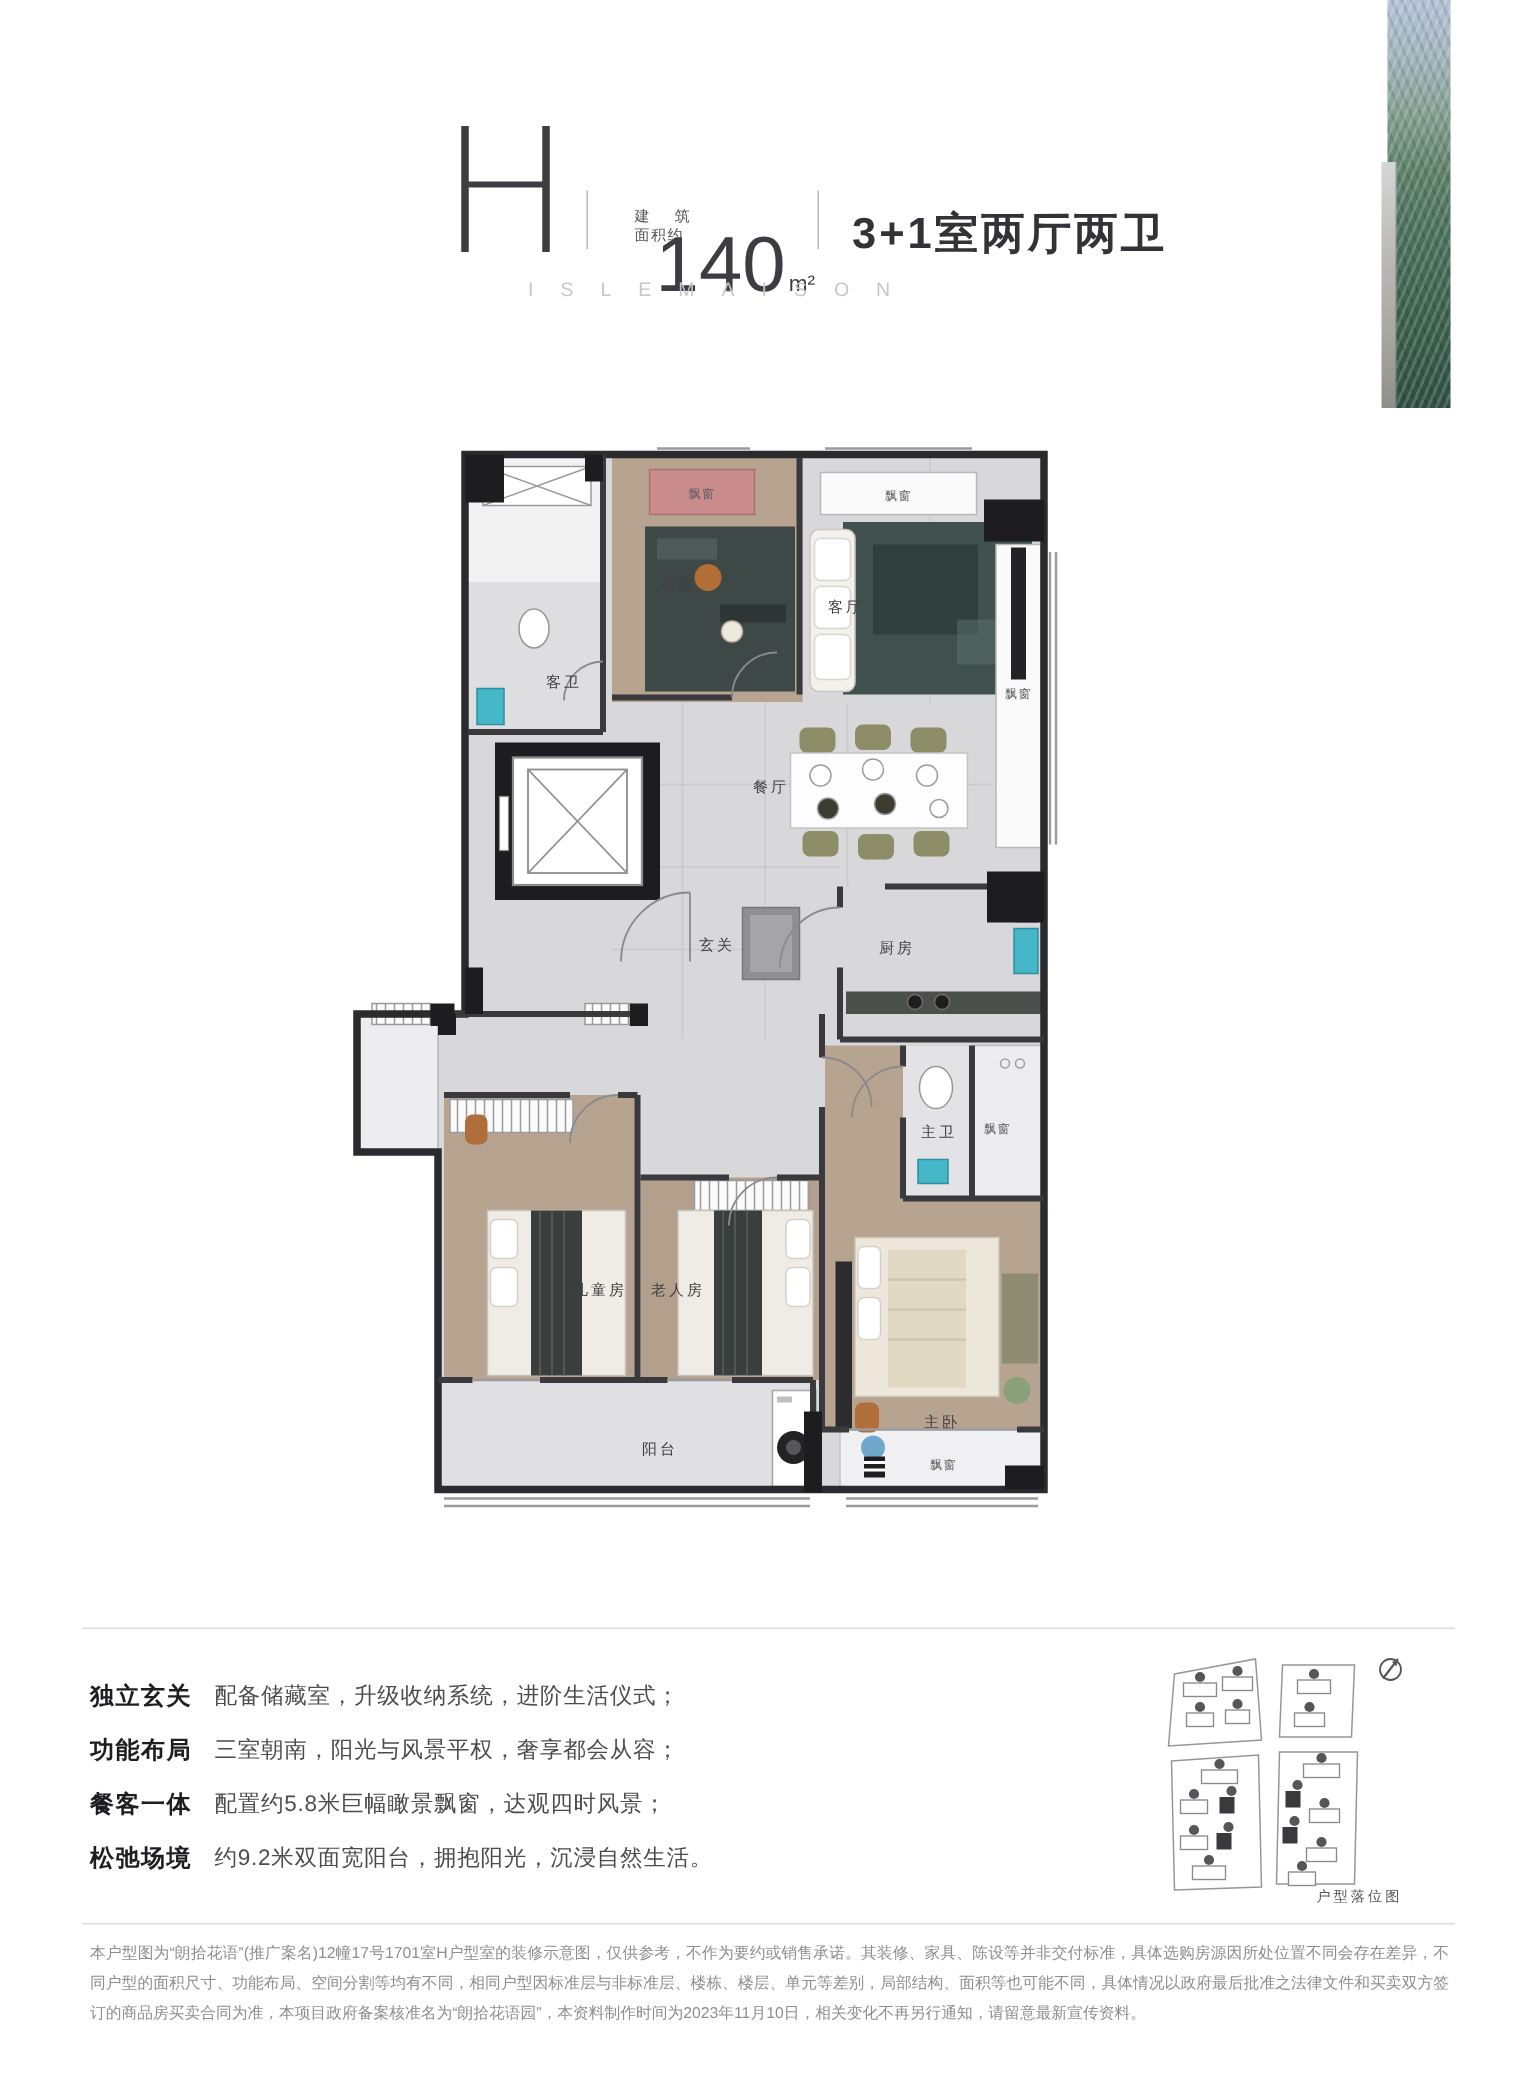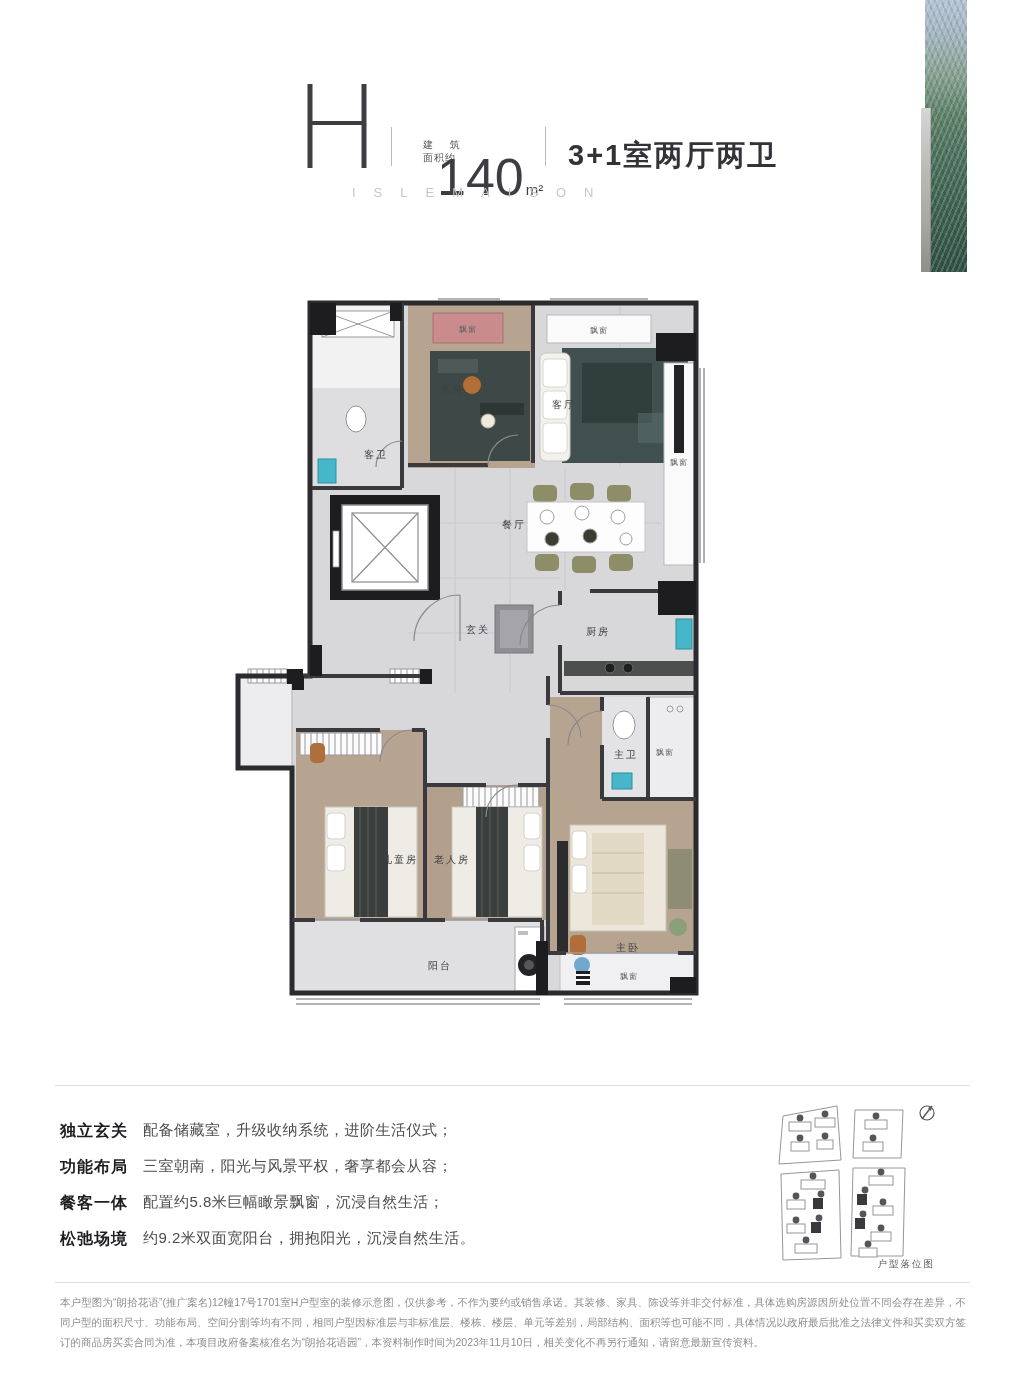--- a/index.html
+++ b/index.html
@@ -341,21 +341,21 @@
     <div class="feature-row">
       <span class="feature-label">独立玄关</span>
       <span class="feature-desc">配备储藏室，升级收纳系统，进阶生活仪式；</span>
     </div>
     <div class="feature-row">
       <span class="feature-label">功能布局</span>
       <span class="feature-desc">三室朝南，阳光与风景平权，奢享都会从容；</span>
     </div>
     <div class="feature-row">
       <span class="feature-label">餐客一体</span>
-      <span class="feature-desc">配置约5.8米巨幅瞰景飘窗，沉浸自然生活；</span>
+      <span class="feature-desc">配置约5.8米巨幅瞰景飘窗，达观四时风景；</span>
     </div>
     <div class="feature-row">
       <span class="feature-label">松弛场境</span>
       <span class="feature-desc">约9.2米双面宽阳台，拥抱阳光，沉浸自然生活。</span>
     </div>
   </div>
 
   <div class="siteplan">
     <svg width="195" height="178" viewBox="0 0 195 178">
 

